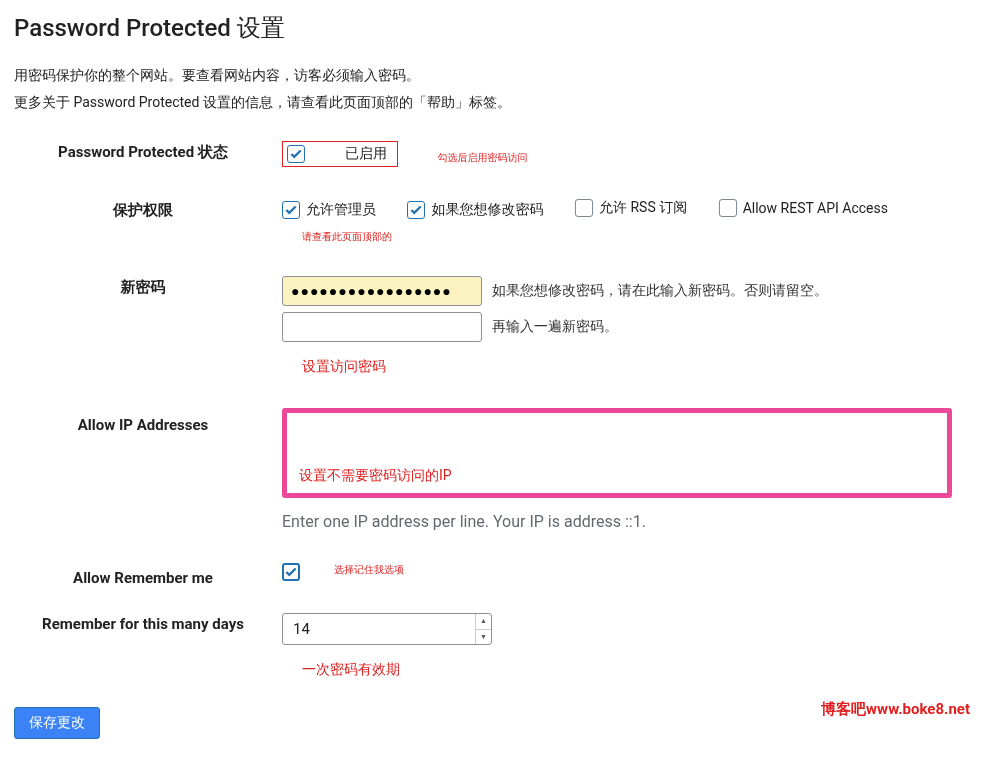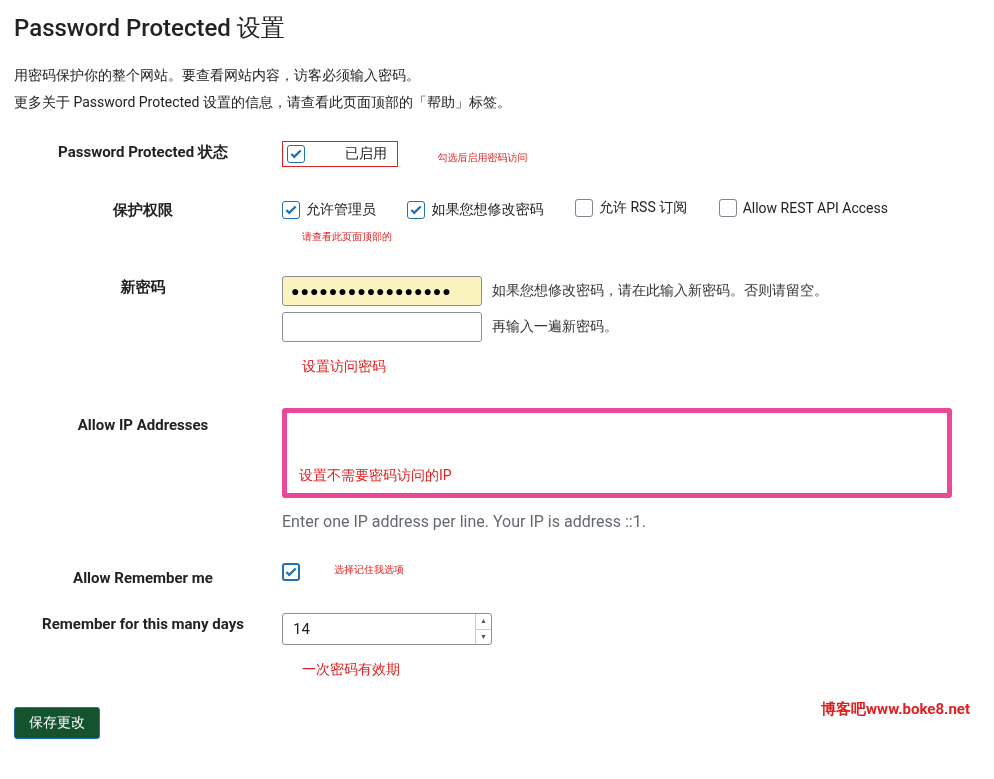--- a/index.html
+++ b/index.html
@@ -97,21 +97,21 @@
   .num-wrap .spin .up { border-bottom: 1px solid #ccc; }
   .days-note { color: #e02020; margin-top: 16px; margin-left: 20px; }
   .watermark {
     color: #e02020; font-weight: 700;
     position: absolute; right: 24px; bottom: 60px;
     font-size: 15px;
   }
   .wrap { position: relative; min-height: 779px; }
   .submit-btn {
     display: inline-block;
-    background: #14532d; color: #fff;
+    background: #3b82f6; color: #fff;
     border: 1px solid #2271b1; border-radius: 3px;
     padding: 6px 14px; font-size: 14px;
     margin-top: 6px;
   }
 </style>
 </head>
 <body>
 
 <div class="wrap">
 

